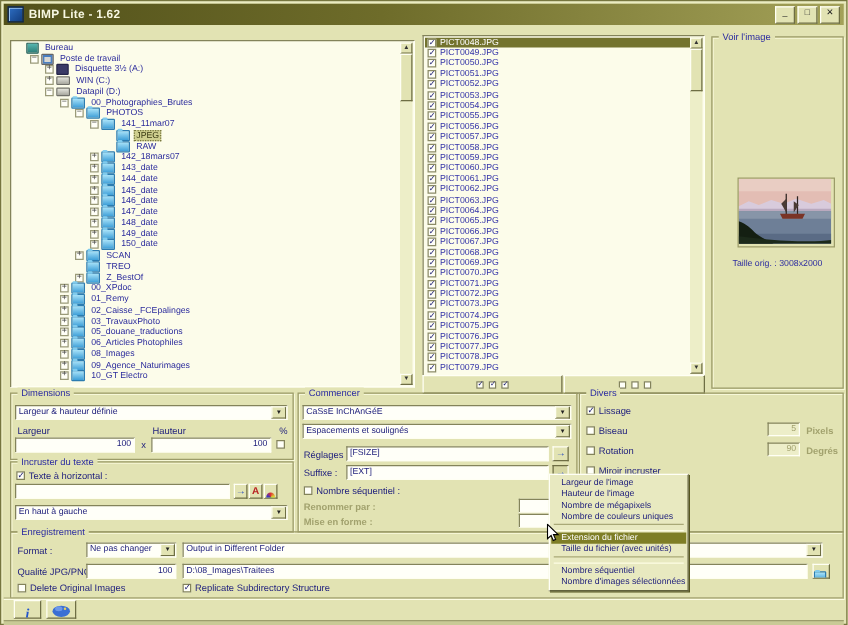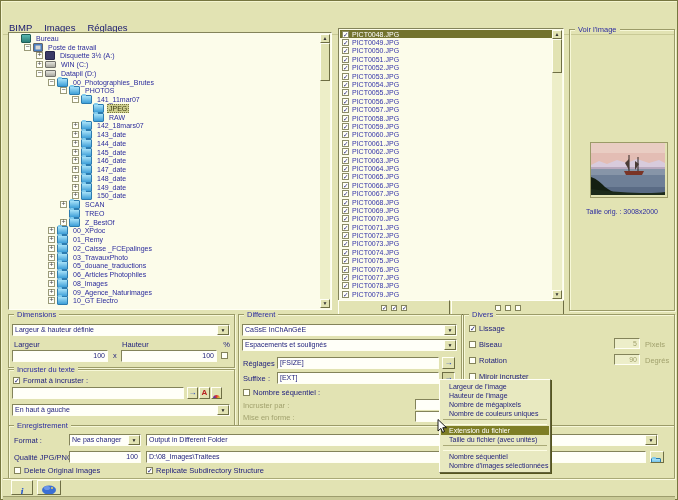--- a/index.html
+++ b/index.html
@@ -22,21 +22,21 @@
            border-bottom:1px solid #C9CA96;}
   .menu-top{font-size:9.5px;color:#17176E;padding:0 6px;}
   
   .sunken{background:#FCFCEA;border:1px solid;border-color:#83835A #FFFFF4 #FFFFF4 #83835A;}
   .raised{background:#E2E3B3;border:1px solid;border-color:#FFFFF4 #6E6E44 #6E6E44 #FFFFF4;}
   .group{position:absolute;border:1px solid #9B9B68;
          box-shadow:inset 1px 1px 0 #F7F8D8, 1px 1px 0 #F7F8D8;}
   .gtitle{position:absolute;top:-5px;left:5px;background:#E2E3B3;padding:0 3px;
           font-size:7.5px;color:#2C2CA0;line-height:9px;white-space:nowrap;}
   .lbl{font-size:7.5px;color:#22227E;white-space:nowrap;}
-  .dis{color:#A2A26E !important;}
+  .dis{color:#A2A26E !important;font-weight:bold;}
   .inp{position:absolute;background:#FFFFF8;border:1px solid;
        border-color:#83835A #FFFFF4 #FFFFF4 #83835A;font-size:7px;color:#1D1D7A;
        padding:0 2px;line-height:10px;white-space:nowrap;overflow:hidden;}
   .inp.num{text-align:right;}
   .inp.off{background:#EDEEC9;color:#A2A26E;}
   .dd{position:absolute;background:#FFFFF8;border:1px solid;
       border-color:#83835A #FFFFF4 #FFFFF4 #83835A;font-size:7px;color:#1D1D7A;
       padding:0 12px 0 2px;line-height:10px;white-space:nowrap;overflow:hidden;}
   .dd .arr{position:absolute;right:0;top:0;bottom:0;width:10px;background:#E2E3B3;
            border:1px solid;border-color:#FFFFF4 #6E6E44 #6E6E44 #FFFFF4;
@@ -107,26 +107,28 @@
   .statusbar{position:absolute;left:2px;right:2px;top:495px;height:3px;background:#C9CA96;
              border-top:1px solid #9D9D6D;}
   .toolrule{position:absolute;left:2px;right:2px;top:477px;height:0;
             border-top:1px solid #A9A977;border-bottom:1px solid #FDFDE4;}
 </style>
 </head>
 <body>
 
 <div class="window">
 
-
-  <div class="menubar">
-    <span class="menu-top">BIMP</span>
-    <span class="menu-top">Images</span>
-    <span class="menu-top">Réglages</span>
-  </div>
+  <div class="titlebar">
+    <span class="app-icon"></span>
+    <span class="title-text">BIMP Lite - 1.62</span>
+    <span class="winbtn">_</span>
+    <span class="winbtn">□</span>
+    <span class="winbtn">✕</span>
+  </div>
+
 
   <div class="tree-panel sunken">
     <div class="tree">
         <div class="tree-row" style="padding-left: 2px;">
           <span class="exp-spacer"></span>
           <span class="ticon desktop"></span>
           <span class="tree-label">Bureau</span>
         </div>
         <div class="tree-row" style="padding-left: 14px;">
           <span class="expander">−</span>
@@ -470,38 +472,38 @@
         <path d="M0,52 L74,52 L74,49 C60,51 30,50 0,46 Z" fill="#1C2A1A"></path>
       </svg>
     </div>
     <div class="size-cap">Taille orig. : 3008x2000</div>
   </div>
 
   <div class="group" style="left:7px;top:368px;width:225px;height:55px">
     <span class="gtitle">Incruster du texte</span>
     <div class="row" style="left:4px;top:6px">
       <span class="cb">✓</span>
-      <span class="lbl">Format à incruster :</span>
+      <span class="lbl">Texte à horizontal :</span>
     </div>
     <span class="inp" style="left:3px;top:17px;width:172px;height:12px;box-sizing:border-box"></span>
     <span class="ibtn" style="left:178px;top:17px;width:11px;height:12px;box-sizing:border-box">
         <span class="blue-arrow">→</span>
       </span>
     <span class="ibtn" style="left:190px;top:17px;width:11px;height:12px;box-sizing:border-box">
         <span class="font-glyph">A</span>
       </span>
     <span class="ibtn" style="left:202px;top:17px;width:11px;height:12px;box-sizing:border-box"><span class="wheel"></span></span>
     <div class="dd" style="left:3px;top:34px;width:218px;height:12px;box-sizing:border-box">
       <span>En haut à gauche</span>
       <span class="arr">▼</span>
     </div>
   </div>
 
   <div class="group" style="left:237px;top:313px;width:222px;height:110px">
-    <span class="gtitle">Different</span>
+    <span class="gtitle">Commencer</span>
     <div class="dd" style="left:3px;top:9px;width:215px;height:12px;box-sizing:border-box">
       <span>CaSsE InChAnGéE</span>
       <span class="arr">▼</span>
     </div>
     <div class="dd" style="left:3px;top:24px;width:215px;height:12px;box-sizing:border-box">
       <span>Espacements et soulignés</span>
       <span class="arr">▼</span>
     </div>
     <span class="lbl" style="position:absolute;left:4px;top:44px">Réglages :</span>
     <span class="inp" style="left:38px;top:42px;width:162px;height:12px;box-sizing:border-box">[FSIZE]</span>
@@ -510,21 +512,21 @@
       </span>
     <span class="lbl" style="position:absolute;left:4px;top:59px">Suffixe :</span>
     <span class="inp" style="left:38px;top:57px;width:162px;height:12px;box-sizing:border-box">[EXT]</span>
     <span class="ibtn pressed" style="left:203px;top:57px;width:13px;height:12px;box-sizing:border-box">
         <span class="blue-arrow">→</span>
       </span>
     <div class="row" style="left:4px;top:73px">
       <span class="cb"></span>
       <span class="lbl">Nombre séquentiel :</span>
     </div>
-    <span class="lbl dis" style="position:absolute;left:4px;top:86px">Incruster par :</span>
+    <span class="lbl dis" style="position:absolute;left:4px;top:86px">Renommer par :</span>
     <span class="inp" style="left:176px;top:84px;width:26px;height:11px;box-sizing:border-box"></span>
     <span class="lbl dis" style="position:absolute;left:4px;top:98px">Mise en forme :</span>
     <span class="inp" style="left:176px;top:96px;width:26px;height:11px;box-sizing:border-box"></span>
   </div>
 
   <div class="group" style="left:462px;top:313px;width:210px;height:110px">
     <span class="gtitle">Divers</span>
     <div class="row" style="left:5px;top:9px">
       <span class="cb">✓</span>
       <span class="lbl">Lissage</span>

